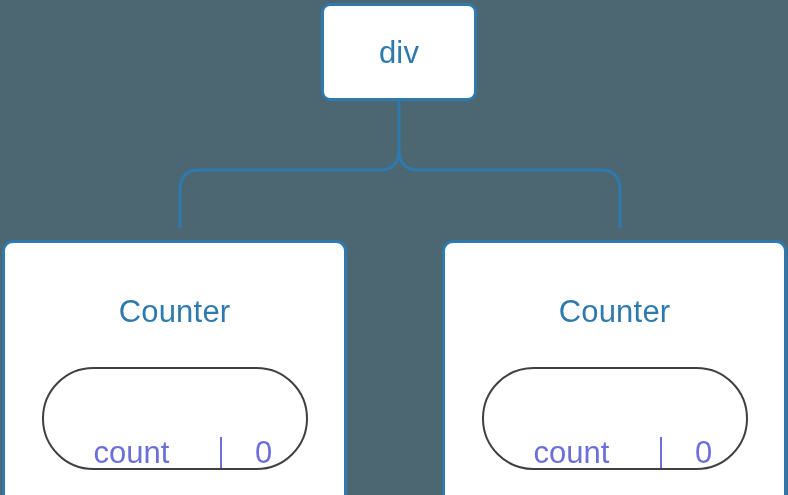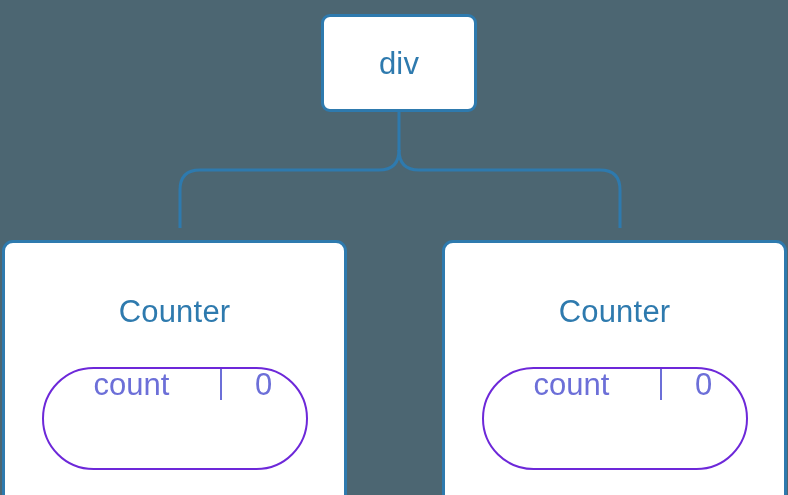--- a/index.html
+++ b/index.html
@@ -31,21 +31,21 @@
     position: absolute;
     background: #ffffff;
     border: 3px solid #2E7AAE;
     box-sizing: border-box;
     display: flex;
     flex-direction: column;
     align-items: center;
   }
   #div-node {
     left: 321px;
-    top: 14px;
+    top: 3px;
     width: 156px;
     height: 98px;
     border-radius: 9px;
     justify-content: center;
   }
   #div-node .node-title {
     font-size: 31px;
     color: #2E7AAE;
     letter-spacing: 0.2px;
     line-height: 1;
@@ -63,25 +63,25 @@
     font-size: 31px;
     color: #2E7AAE;
     letter-spacing: 0.2px;
     line-height: 1;
     margin-top: 53px;
   }
   .state-pill {
     margin-top: 40px;
     width: 266px;
     height: 103px;
-    border: 2px solid #6d28d9;
+    border: 2px solid #404040;
     border-radius: 52px;
     box-sizing: border-box;
     display: flex;
-    align-items: flex-start;
+    align-items: flex-end;
     background: transparent;
   }
   .pill-key, .pill-value {
     display: flex;
     align-items: center;
     justify-content: center;
     font-size: 31px;
     color: #6C6FD8;
     line-height: 1;
   }

